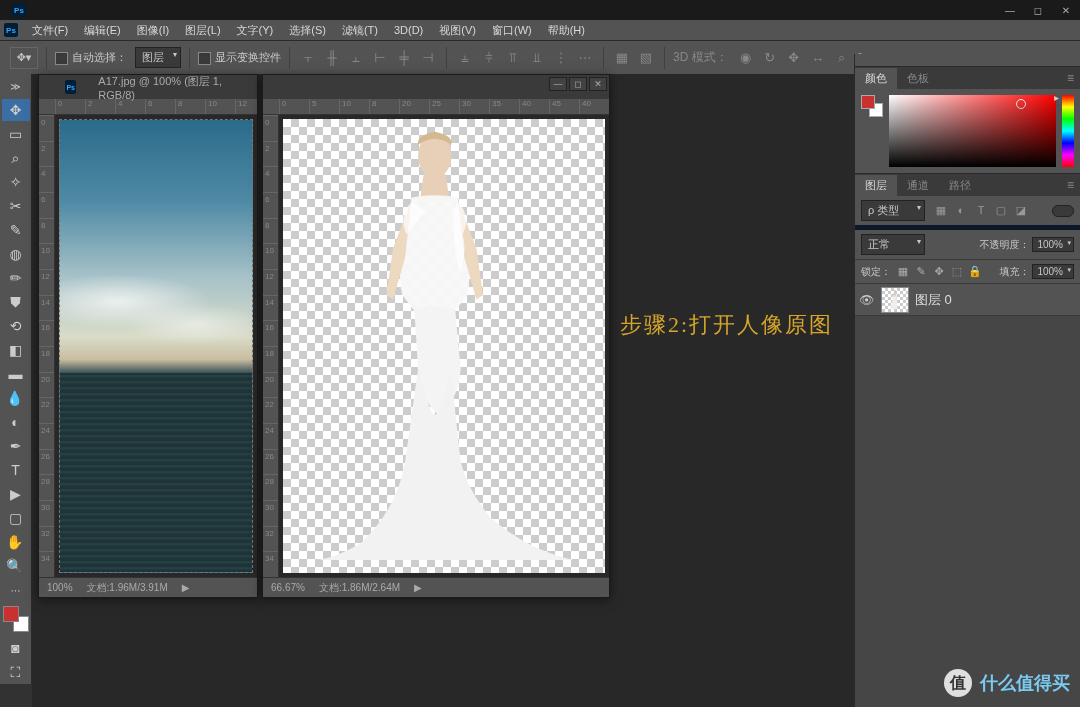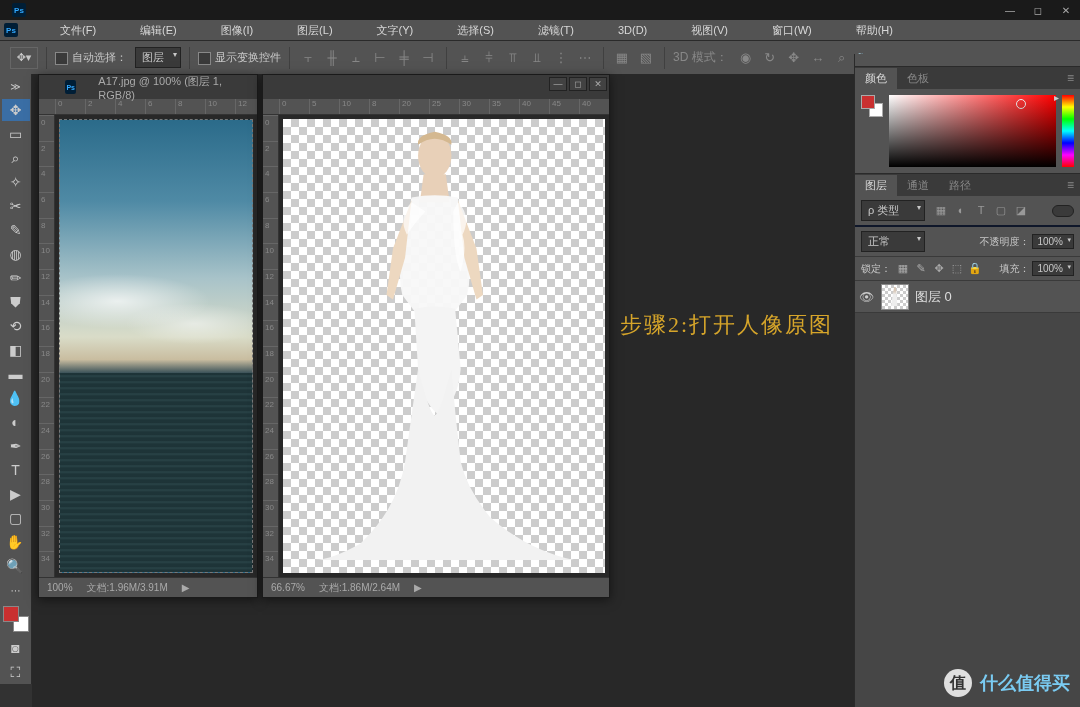--- a/index.html
+++ b/index.html
@@ -7,21 +7,21 @@
 
 
 .titlebar { height: 20px; background: #1a1a1a; display: flex; justify-content: space-between; align-items: center; }
 .titlebar-left { display: flex; align-items: center; padding-left: 12px; }
 .ps-logo { width: 14px; height: 14px; background: #001e36; border-radius: 2px; display: inline-flex; align-items: center; justify-content: center; font-size: 8px; color: #31a8ff; font-weight: bold; }
 .window-controls { display: flex; }
 .window-btn { width: 28px; height: 20px; display: flex; align-items: center; justify-content: center; font-size: 10px; color: #aaa; cursor: pointer; }
 
 
 .menubar { height: 20px; background: #535353; display: flex; align-items: center; font-size: 11px; padding: 0 4px; }
-.menu-item { padding: 2px 8px; cursor: pointer; color: #d8d8d8; margin-left: 28px; }
+.menu-item { padding: 2px 8px; cursor: pointer; color: #d8d8d8; }
 
 
 .optionsbar { height: 34px; background: #535353; border-top: 1px solid #2a2a2a; display: flex; align-items: center; font-size: 11px; padding: 0 10px; gap: 8px; position: relative; }
 .tool-preset { width: 28px; height: 22px; border: 1px solid #666; display: flex; align-items: center; justify-content: center; }
 .divider-v { width: 1px; height: 22px; background: #404040; }
 .checkbox { width: 13px; height: 13px; border: 1px solid #888; background: #3a3a3a; display: inline-block; vertical-align: middle; margin-right: 4px; }
 .opt-drop { background: #3a3a3a; border: 1px solid #222; padding: 2px 16px 2px 6px; position: relative; font-size: 11px; }
 .opt-drop::after { content: "▾"; position: absolute; right: 3px; font-size: 8px; }
 .opt-icons { display: flex; gap: 4px; }
 .opt-icon { width: 20px; height: 20px; display: flex; align-items: center; justify-content: center; color: #888; font-size: 13px; }
@@ -75,21 +75,21 @@
 .cs-fg { position: absolute; width: 14px; height: 14px; background: #c93030; border: 1px solid #aaa; top: 0; left: 0; z-index: 2; }
 .cs-bg { position: absolute; width: 14px; height: 14px; background: #fff; border: 1px solid #aaa; bottom: 0; right: 0; }
 .color-field { flex: 1; height: 72px; position: relative; background: linear-gradient(to right,#fff,#ff0000); }
 .color-field::after { content: ""; position: absolute; inset: 0; background: linear-gradient(to bottom,transparent,#000); }
 .color-ring { position: absolute; width: 10px; height: 10px; border: 1px solid #fff; border-radius: 50%; top: 4px; right: 30px; }
 .hue-strip { width: 12px; height: 72px; background: linear-gradient(to bottom,#f00,#ff0,#0f0,#0ff,#00f,#f0f,#f00); position: relative; }
 .hue-strip::after { content: "▸"; position: absolute; color: #ccc; top: -3px; left: -8px; font-size: 10px; }
 
 
 .layers-panel { flex: 1; display: flex; flex-direction: column; }
-.layers-opts { padding: 4px 6px; display: flex; align-items: center; gap: 4px; font-size: 11px; border-bottom: 2px solid #0f172a; }
+.layers-opts { padding: 4px 6px; display: flex; align-items: center; gap: 4px; font-size: 11px; border-bottom: 5px solid #0f172a; }
 .layers-opts2 { padding: 4px 6px; display: flex; align-items: center; gap: 6px; font-size: 11px; border-bottom: 1px solid #3a3a3a; }
 .blend-drop { background: #3a3a3a; border: 1px solid #222; padding: 2px 14px 2px 6px; font-size: 11px; position: relative; flex: 0 0 auto; width: 64px; }
 .blend-drop::after { content: "▾"; position: absolute; right: 3px; font-size: 8px; }
 .opacity-group { margin-left: auto; display: flex; align-items: center; gap: 3px; font-size: 10px; }
 .pct-box { background: #3a3a3a; border: 1px solid #222; padding: 1px 10px 1px 4px; position: relative; }
 .pct-box::after { content: "▾"; position: absolute; right: 2px; font-size: 7px; }
 .lock-row { padding: 4px 6px; display: flex; align-items: center; font-size: 10px; gap: 5px; border-bottom: 1px solid #3a3a3a; }
 .lock-icons { display: flex; gap: 4px; }
 .lock-ic { width: 14px; font-size: 11px; color: #aaa; text-align: center; }
 .layer-list { flex: 1; background: #464646; overflow: auto; }

